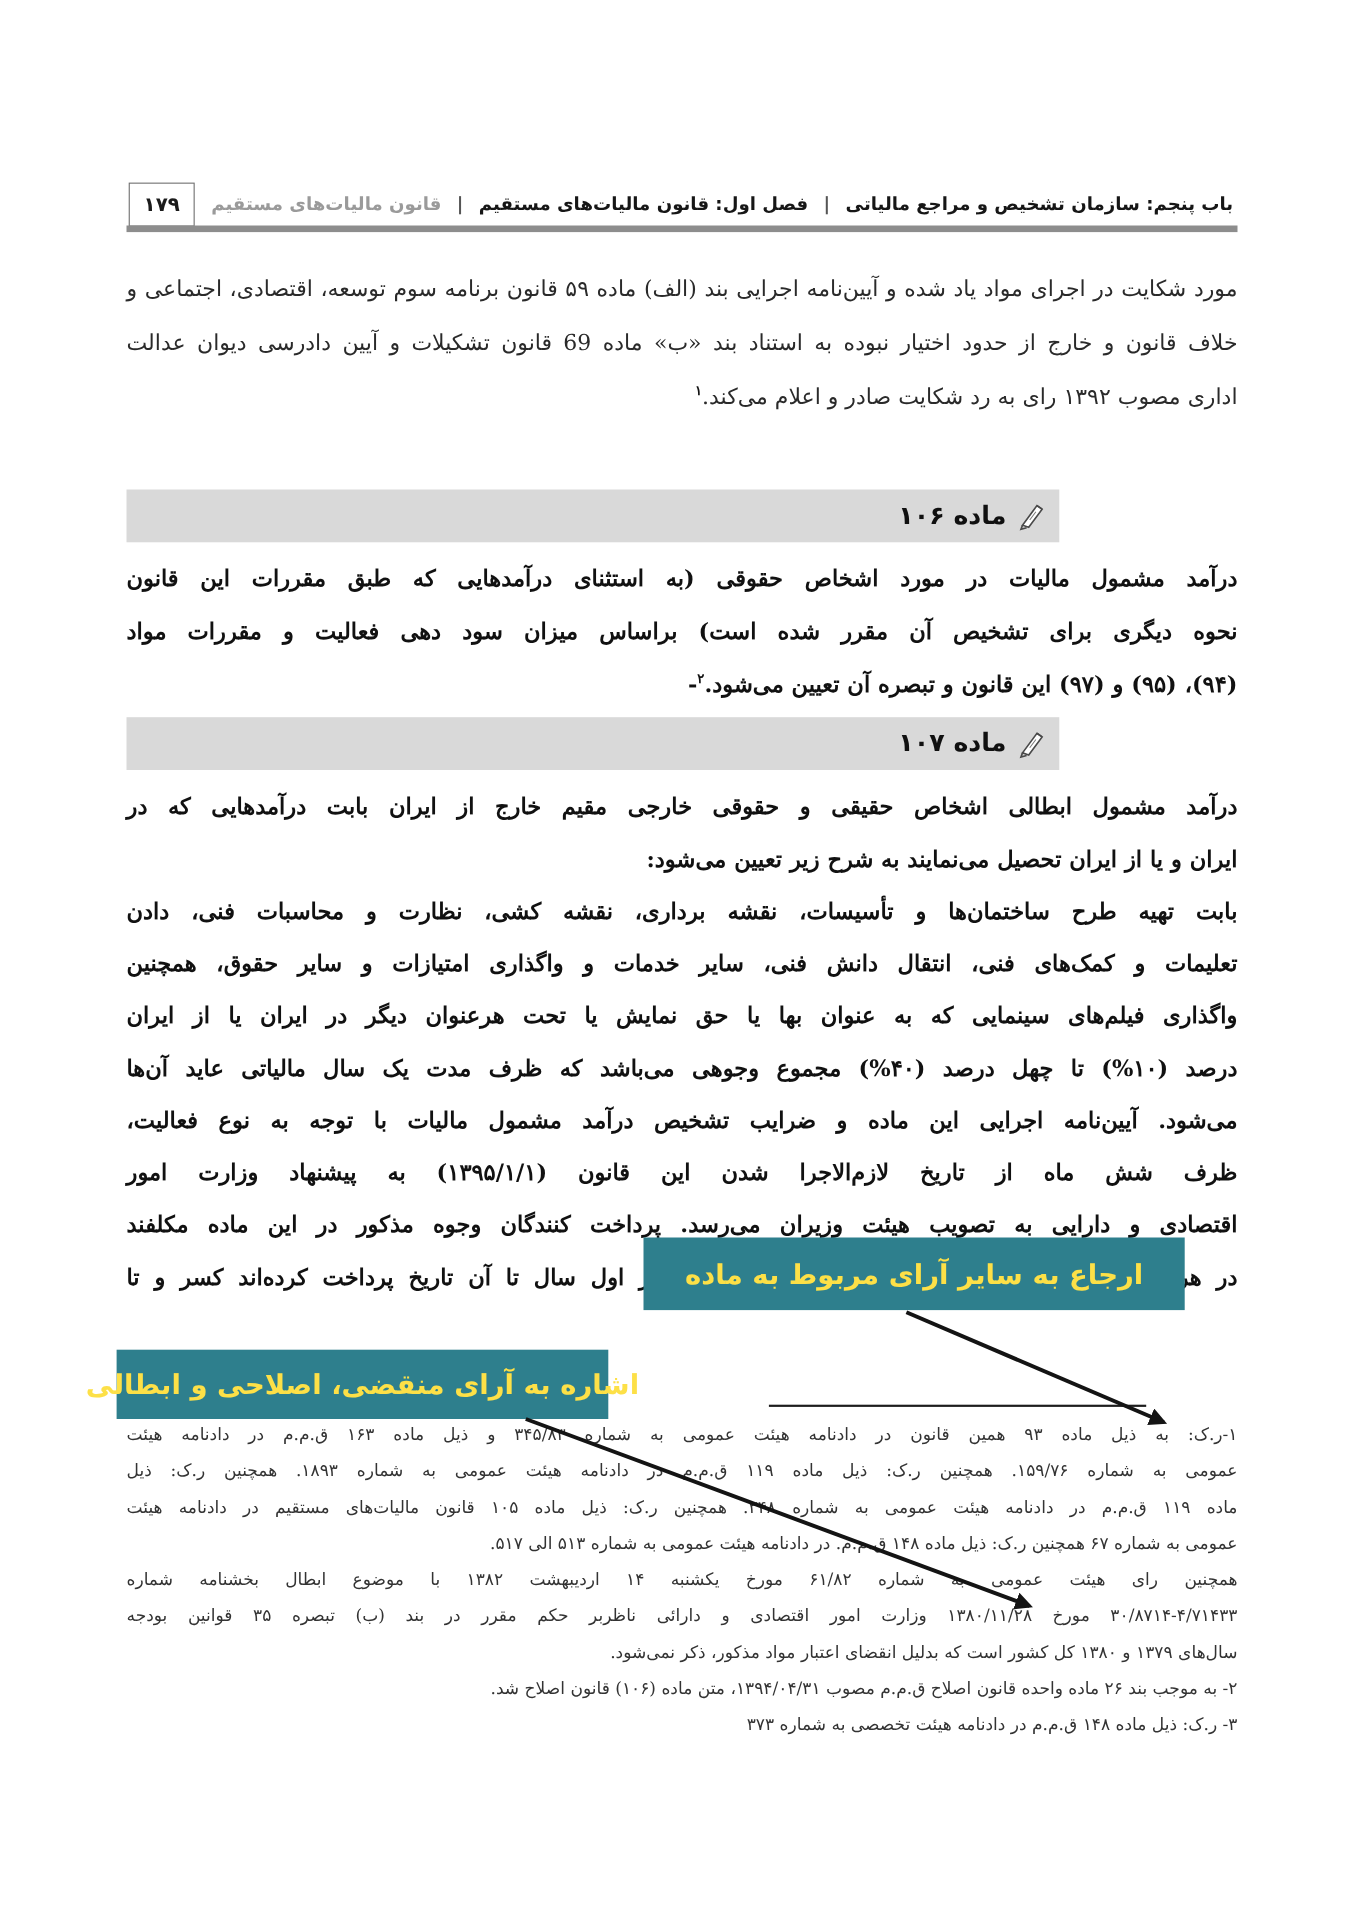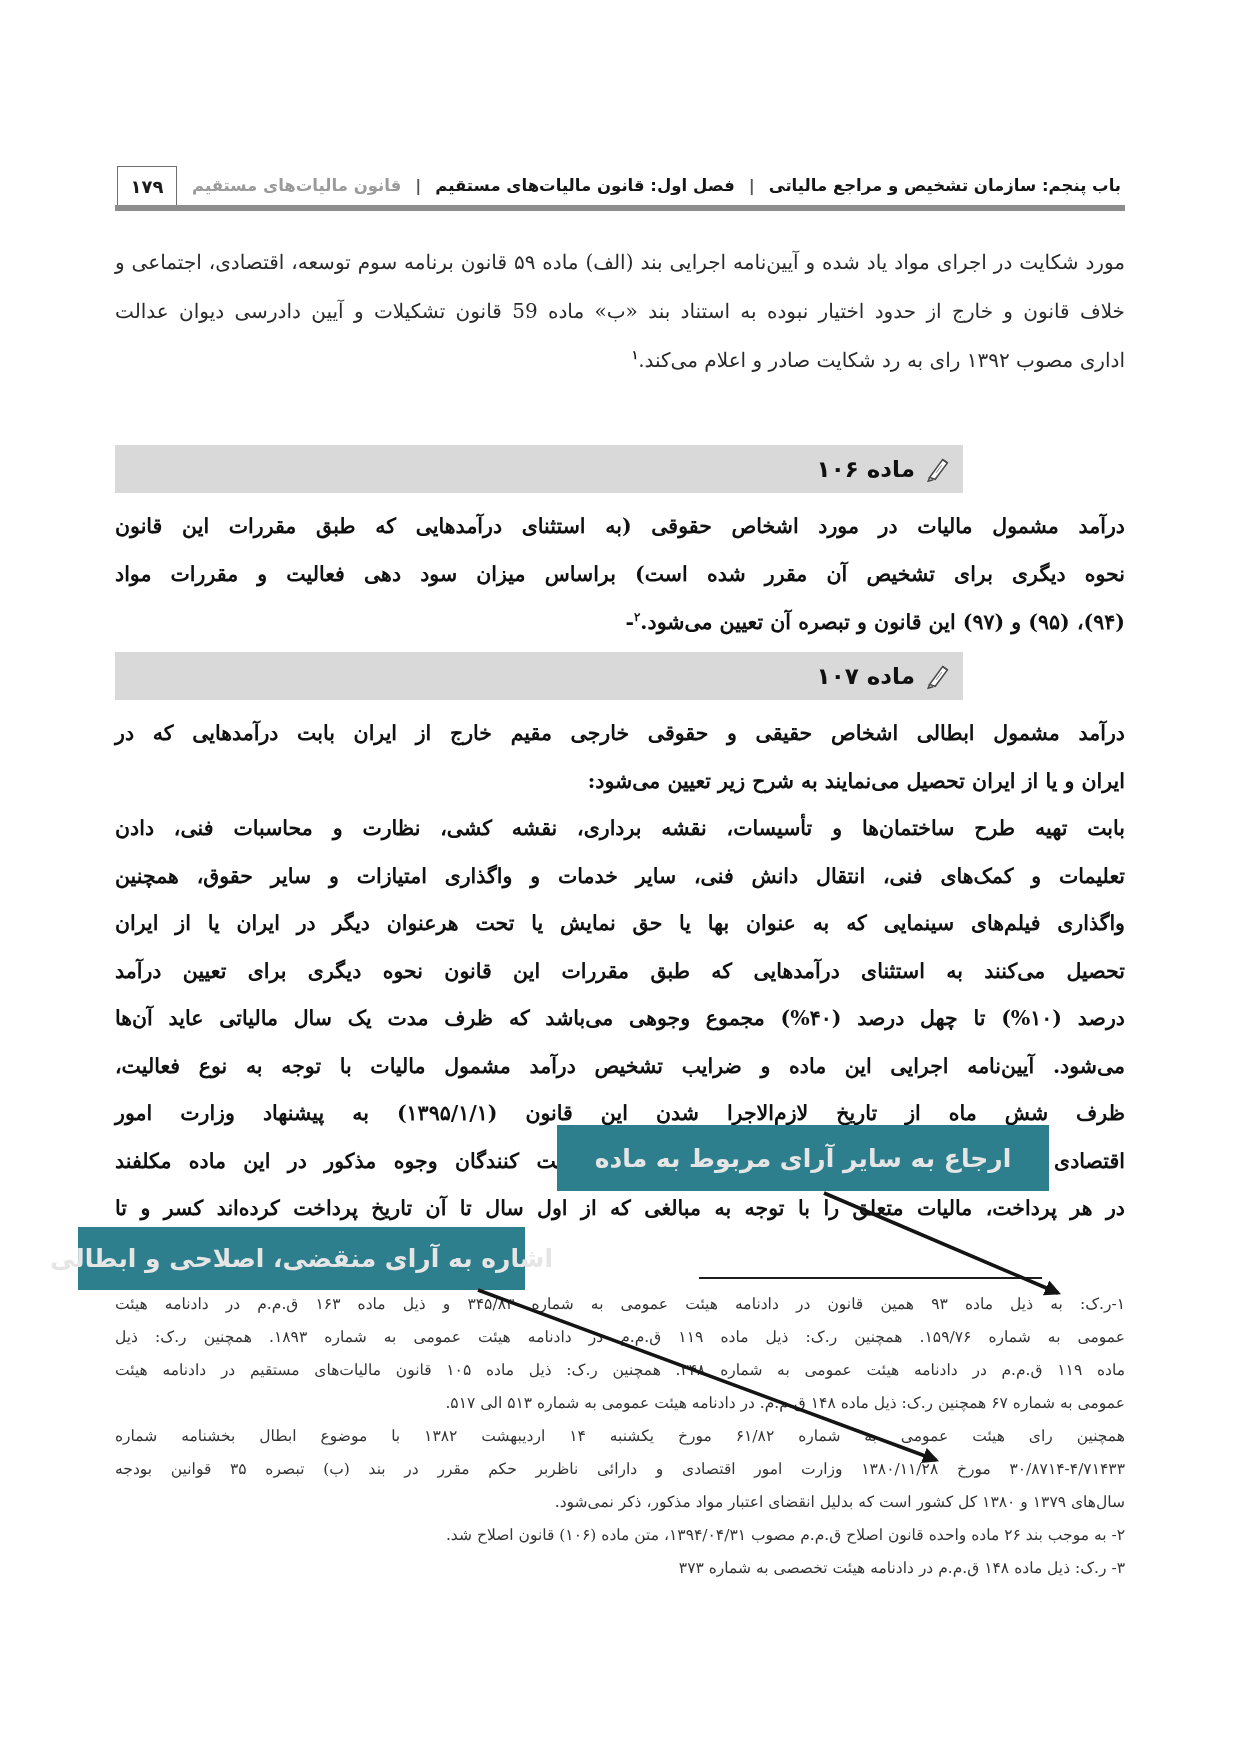--- a/index.html
+++ b/index.html
@@ -71,25 +71,26 @@
     position:absolute;left:699px;top:1277px;width:343px;height:2px;background:#1d1d1d;
   }
   .footnotes{top:1288px;}
   .footnotes .line{
     font-size:15.5px;line-height:33px;height:33px;font-weight:400;color:#333;
   }
   
   .callout{
     position:absolute;
     display:flex;align-items:center;justify-content:center;
-    color:#e5e5e5;
+    color:#fde047;
     font-family:"DejaVu Sans", sans-serif;
     font-size:25px;font-weight:bold;
     direction:rtl;white-space:nowrap;
     z-index:5;
+    margin-left:28px;
   }
   .callout-1{left:557px;top:1125px;width:492px;height:66px;}
   .callout-2{left:78px;top:1227px;width:447px;height:63px;}
   
   .overlay{
     position:absolute;left:0;top:0;width:1240px;height:1754px;
     pointer-events:none;z-index:6;
   }
 </style>
 </head>
@@ -102,21 +103,21 @@
     <span class="muted">قانون مالیات‌های مستقیم</span>
     <span class="sep">|</span>
     <span class="dark">فصل اول: قانون مالیات‌های مستقیم</span>
     <span class="sep">|</span>
     <span class="dark">باب پنجم: سازمان تشخیص و مراجع مالیاتی</span>
   </div>
   <div class="header-rule"></div>
 
   <div class="textblock b1">
     <div class="line">مورد شکایت در اجرای مواد یاد شده و آیین‌نامه اجرایی بند (الف) ماده ۵۹ قانون برنامه سوم توسعه، اقتصادی، اجتماعی و</div>
-    <div class="line">خلاف قانون و خارج از حدود اختیار نبوده به استناد بند «ب» ماده 59 قانون تشکیلات و آیین دادرسی دیوان عدالت</div>
+    <div class="line">خلاف قانون و خارج از حدود اختیار نبوده به استناد بند «ب» ماده 69 قانون تشکیلات و آیین دادرسی دیوان عدالت</div>
     <div class="line last"><span>اداری مصوب ۱۳۹۲ رای به رد شکایت صادر و اعلام می‌کند.</span><sup class="fn">۱</sup></div>
   </div>
 
   <div class="article-bar bar-106">
     <svg class="pen" viewBox="0 0 32 32">
       <path d="M7 25 L21 6 l5 3.5 L13 27 Z" fill="#ffffff" stroke="#4a4a4a" stroke-width="1.6"></path>
       <path d="M7 25 l-1.5 4 5.5 -1.5" fill="none" stroke="#4a4a4a" stroke-width="1.6"></path>
       <path d="M21 6 l5 3.5" stroke="#4a4a4a" stroke-width="1.6"></path>
       <path d="M14 20 l6 -8" stroke="#777" stroke-width="1"></path>
     </svg>
@@ -138,21 +139,20 @@
     </svg>
     <span class="article-title">ماده ۱۰۷</span>
   </div>
 
   <div class="textblock b3">
     <div class="line">درآمد مشمول ابطالی اشخاص حقیقی و حقوقی خارجی مقیم خارج از ایران بابت درآمدهایی که در</div>
     <div class="line last">ایران و یا از ایران تحصیل می‌نمایند به شرح زیر تعیین می‌شود:</div>
     <div class="line">بابت تهیه طرح ساختمان‌ها و تأسیسات، نقشه برداری، نقشه کشی، نظارت و محاسبات فنی، دادن</div>
     <div class="line">تعلیمات و کمک‌های فنی، انتقال دانش فنی، سایر خدمات و واگذاری امتیازات و سایر حقوق، همچنین</div>
     <div class="line">واگذاری فیلم‌های سینمایی که به عنوان بها یا حق نمایش یا تحت هرعنوان دیگر در ایران یا از ایران</div>
-    <div class="line">تحصیل می‌کنند به استثنای درآمدهایی که طبق مقررات این قانون نحوه دیگری برای تعیین درآمد</div>
     <div class="line">درصد (۱۰%) تا چهل درصد (۴۰%) مجموع وجوهی می‌باشد که ظرف مدت یک سال مالیاتی عاید آن‌ها</div>
     <div class="line">می‌شود. آیین‌نامه اجرایی این ماده و ضرایب تشخیص درآمد مشمول مالیات با توجه به نوع فعالیت،</div>
     <div class="line">ظرف شش ماه از تاریخ لازم‌الاجرا شدن این قانون (۱۳۹۵/۱/۱) به پیشنهاد وزارت امور</div>
     <div class="line">اقتصادی و دارایی به تصویب هیئت وزیران می‌رسد. پرداخت کنندگان وجوه مذکور در این ماده مکلفند</div>
     <div class="line">در هر پرداخت، مالیات متعلق را با توجه به مبالغی که از اول سال تا آن تاریخ پرداخت کرده‌اند کسر و تا</div>
   </div>
 
   <div class="footnote-separator"></div>
   <div class="textblock footnotes">
     <div class="line">۱-ر.ک: به ذیل ماده ۹۳ همین قانون در دادنامه هیئت عمومی به شماره ۳۴۵/۸۳ و ذیل ماده ۱۶۳ ق.م.م در دادنامه هیئت</div>

